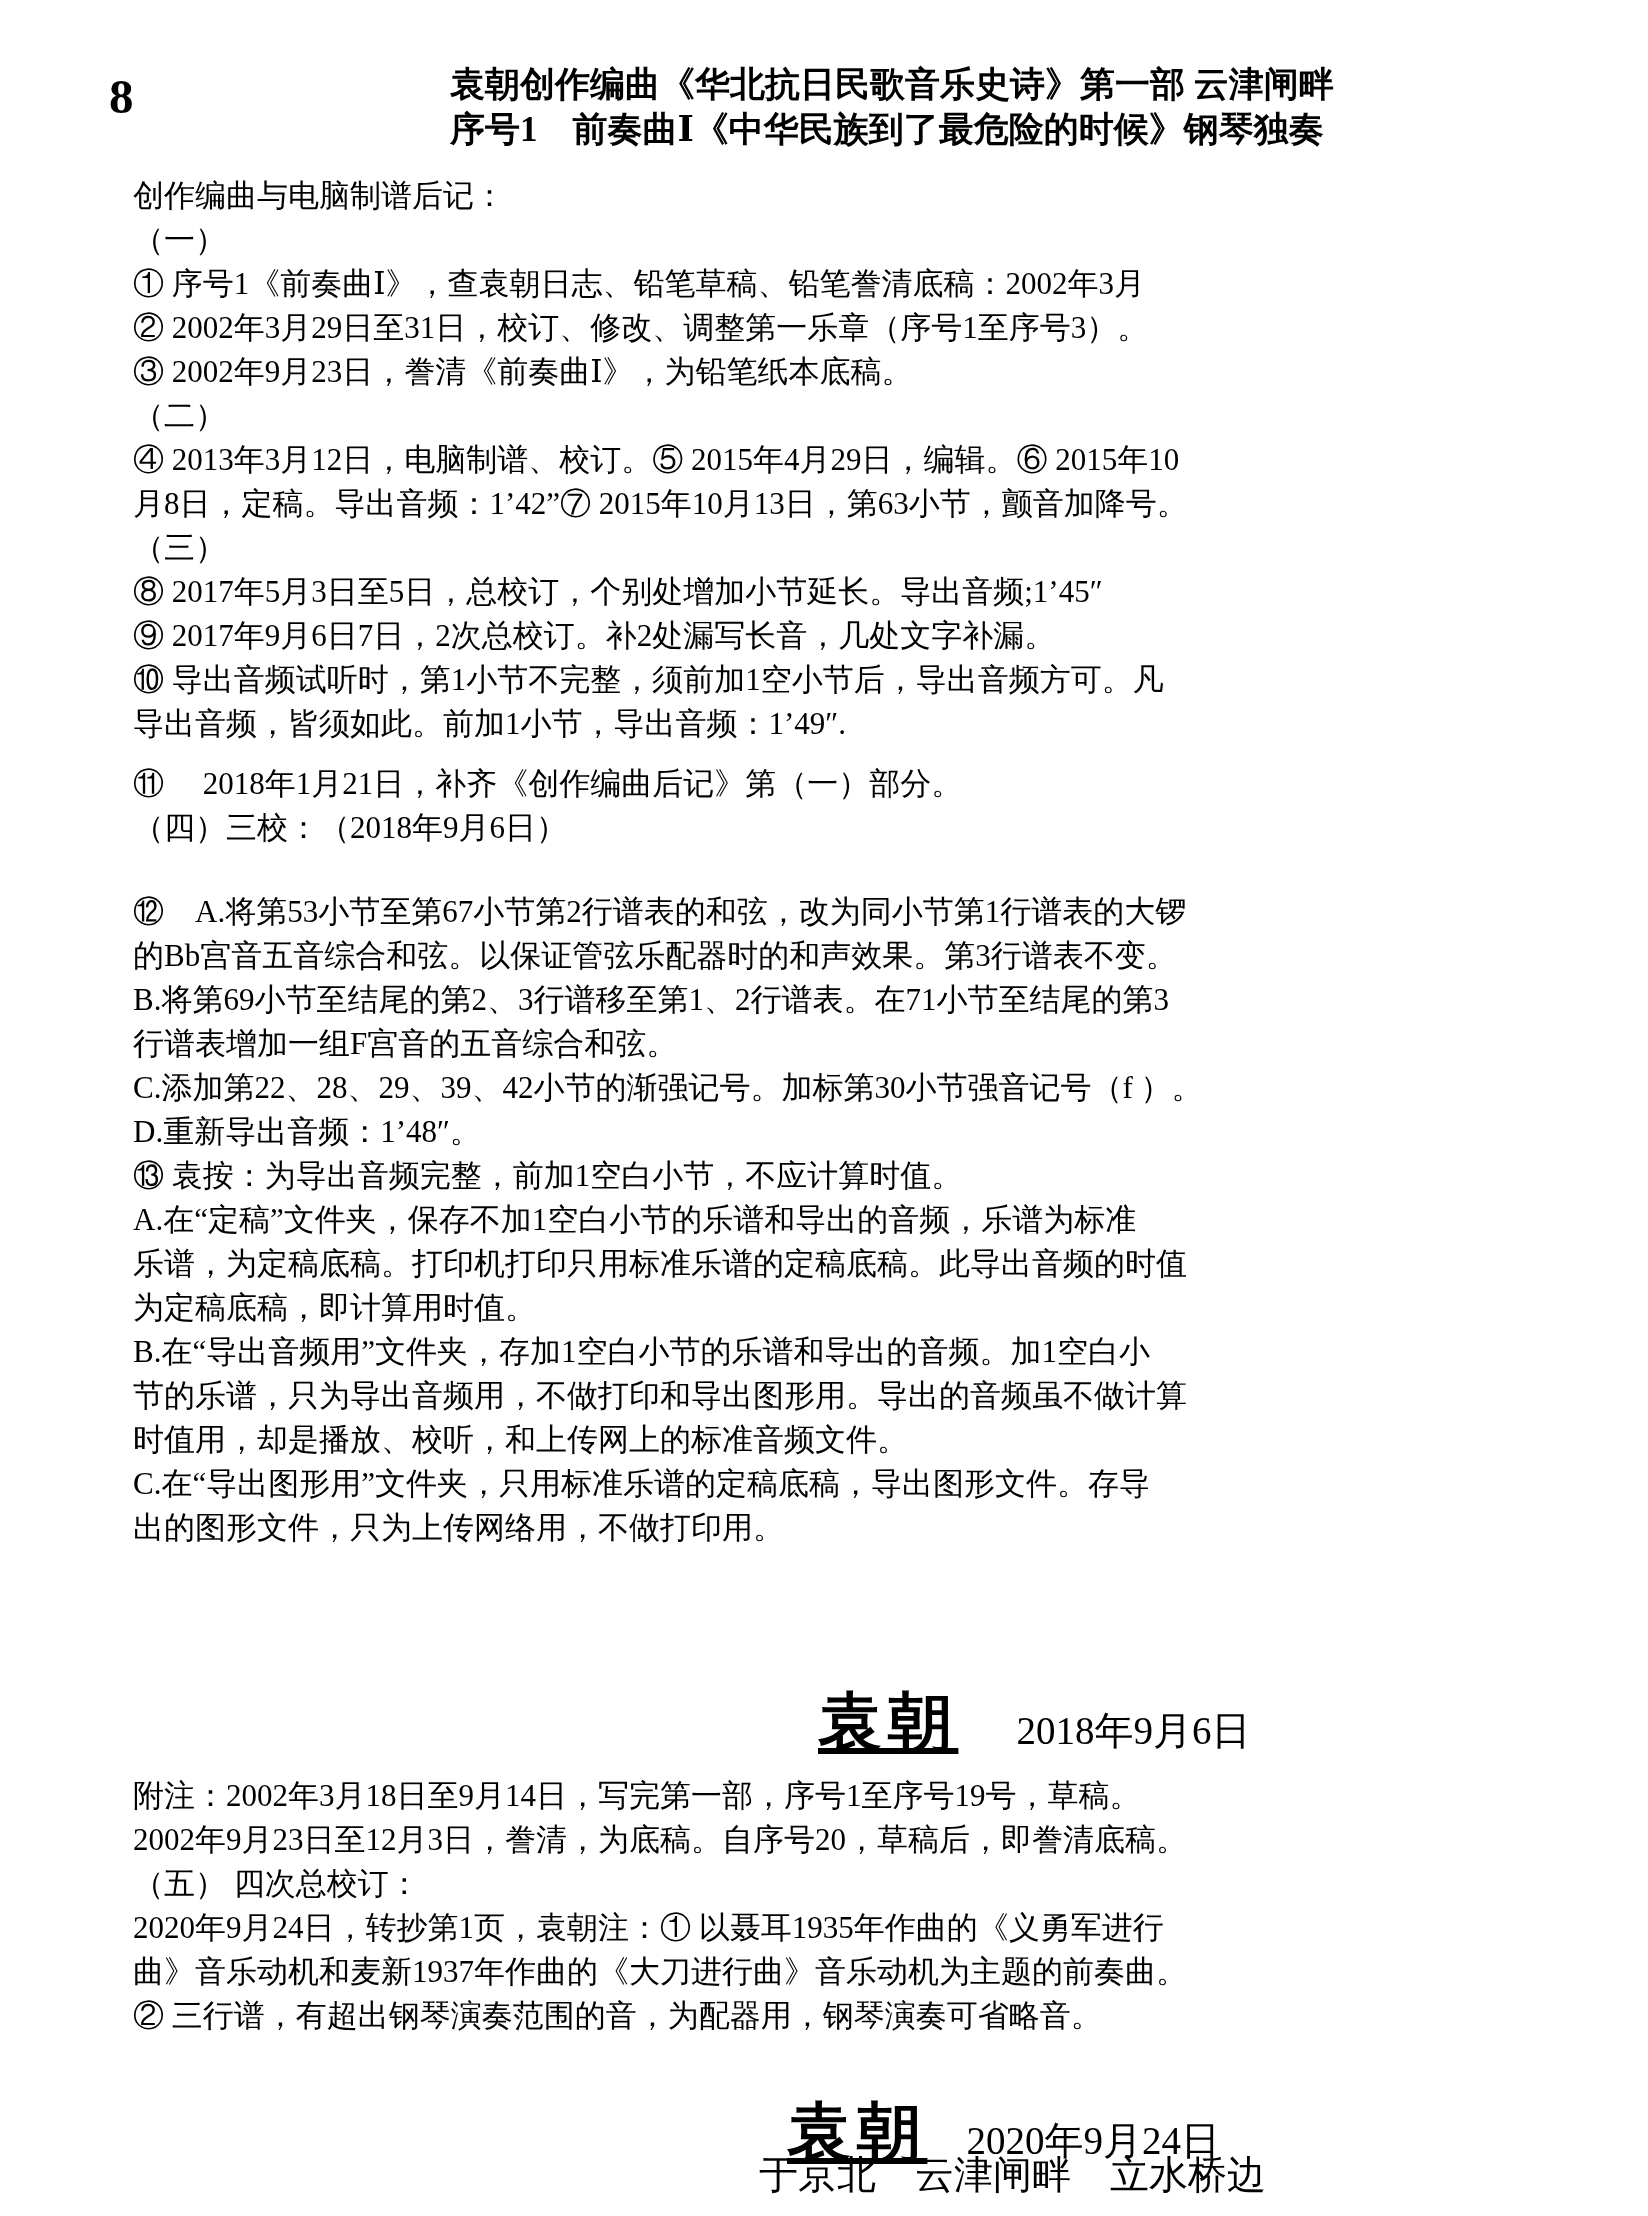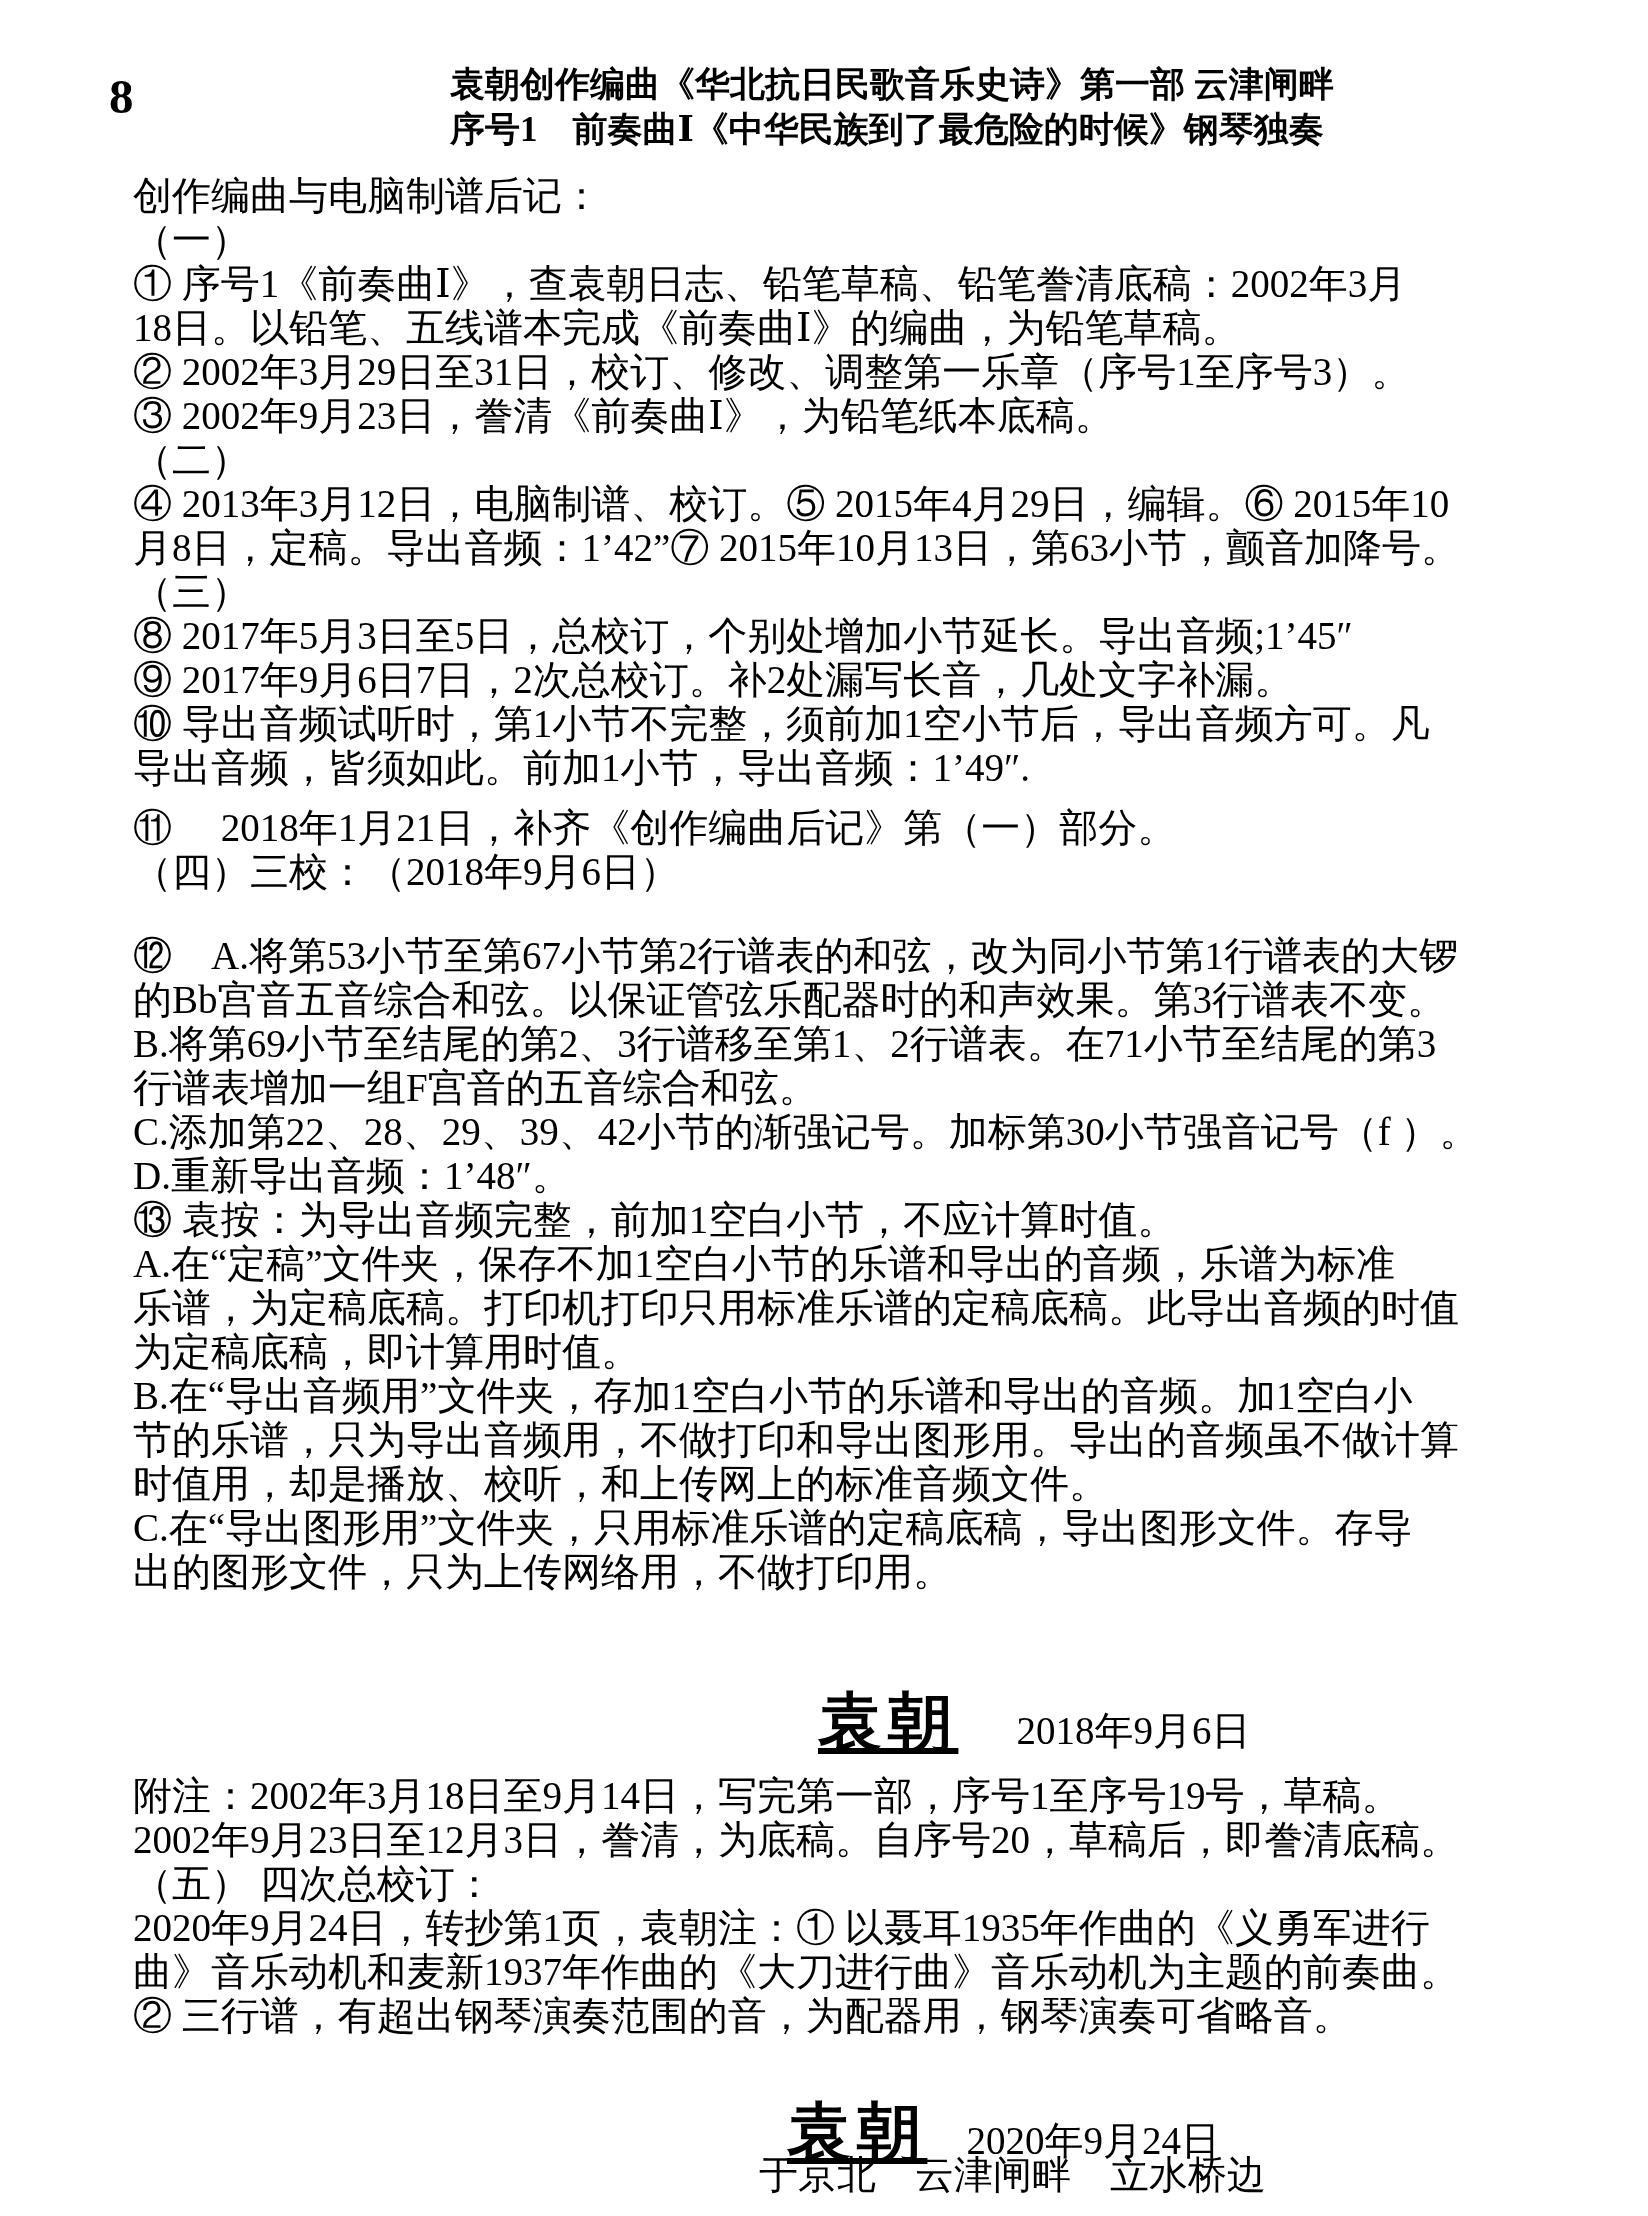--- a/index.html
+++ b/index.html
@@ -29,21 +29,21 @@
     left: 450px;
     top: 62px;
     font-size: 35px;
     font-weight: bold;
     line-height: 45px;
     white-space: nowrap;
   }
   .body-block {
     position: absolute;
     left: 133px;
-    font-size: 39px;
+    font-size: 31px;
     line-height: 44px;
     white-space: nowrap;
   }
   #block-main { top: 174px; }
   #block-postscript { top: 1774px; }
   .sec-2 { margin-top: 16px; }
   .sec-3 { margin-top: 40px; }
   .line { height: 44px; }
   .sig {
     position: absolute;
@@ -80,21 +80,20 @@
   <div class="header">
     <div>袁朝创作编曲《华北抗日民歌音乐史诗》第一部 云津闸畔</div>
     <div>序号1　前奏曲Ⅰ《中华民族到了最危险的时候》钢琴独奏</div>
   </div>
 
   <div class="body-block" id="block-main">
     <div class="sec sec-1">
         <div class="line">创作编曲与电脑制谱后记：</div>
         <div class="line">（一）</div>
         <div class="line">① 序号1《前奏曲Ⅰ》，查袁朝日志、铅笔草稿、铅笔誊清底稿：2002年3月</div>
-        <div class="line">18日。以铅笔、五线谱本完成《前奏曲Ⅰ》的编曲，为铅笔草稿。</div>
         <div class="line">② 2002年3月29日至31日，校订、修改、调整第一乐章（序号1至序号3）。</div>
         <div class="line">③ 2002年9月23日，誊清《前奏曲Ⅰ》，为铅笔纸本底稿。</div>
         <div class="line">（二）</div>
         <div class="line">④ 2013年3月12日，电脑制谱、校订。⑤ 2015年4月29日，编辑。⑥ 2015年10</div>
         <div class="line">月8日，定稿。导出音频：1’42”⑦ 2015年10月13日，第63小节，颤音加降号。</div>
         <div class="line">（三）</div>
         <div class="line">⑧ 2017年5月3日至5日，总校订，个别处增加小节延长。导出音频;1’45″</div>
         <div class="line">⑨ 2017年9月6日7日，2次总校订。补2处漏写长音，几处文字补漏。</div>
         <div class="line">⑩ 导出音频试听时，第1小节不完整，须前加1空小节后，导出音频方可。凡</div>
         <div class="line">导出音频，皆须如此。前加1小节，导出音频：1’49″.</div>

